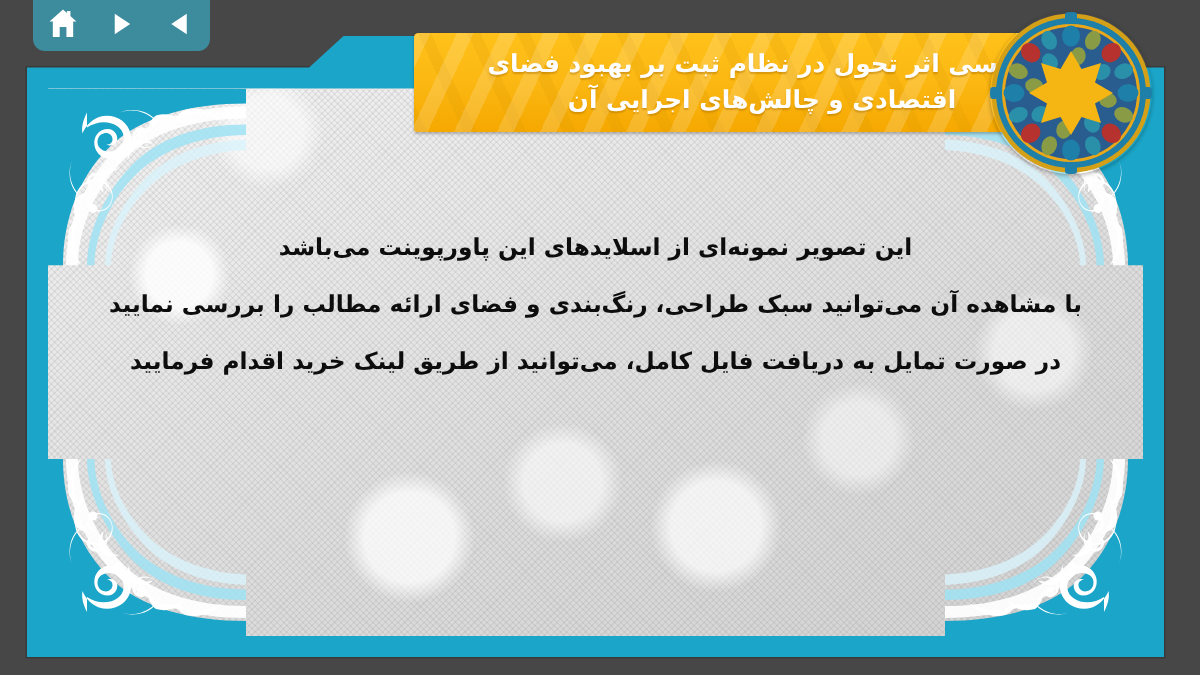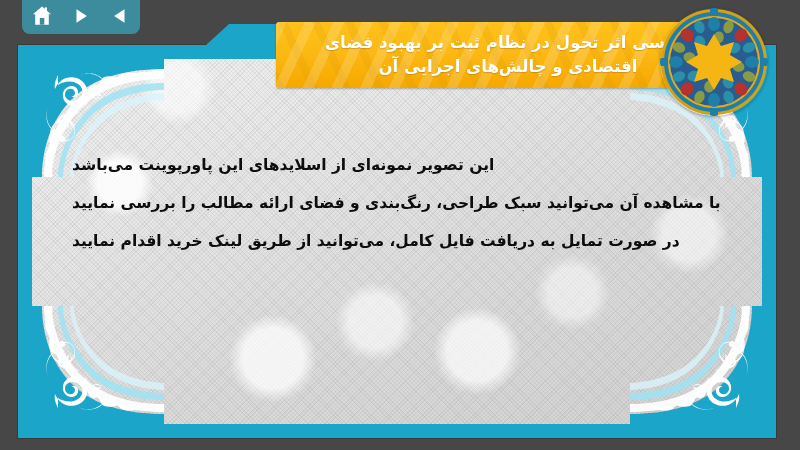--- a/index.html
+++ b/index.html
@@ -88,21 +88,21 @@
   
   #medallion{
     position:absolute;left:660px;top:8px;width:108px;height:108px;
     z-index:35;border-radius:50%;
     box-shadow:0 1px 3px rgba(0,0,0,.3);
   }
 
   
   #body-text{
     position:absolute;left:40px;right:40px;top:88px;
-    direction:rtl;text-align:left;
+    direction:rtl;text-align:center;
     color:#0d0d0d;
     font-size:15.5px;line-height:2.45;
     font-weight:bold;
     z-index:20;
   }
   #body-text .line{display:block;white-space:nowrap;}
 </style>
 </head>
 <body>
 
@@ -217,21 +217,21 @@
           <path d="M18 74 c-2 7 0 14 5 19 -2-5-3-11-1-16 1-4 4-7 8-9 -6 1-10 3-12 6z"></path>
           <path d="M14 94 c-2 9 1 18 8 24 -4-7-6-15-4-23 1-3 2-6 4-8 -4 1-7 4-8 7z"></path>
           <path d="M56 36 c4-3 10-3 14 1 -4-1-9-1-12 2 -2 2-4 5-4 8 -2-4-1-8 2-11z"></path>
           <path d="M36 56 c-3 4-3 10 1 14 -1-4-1-9 2-12 2-2 5-4 8-4 -4-2-8-1-11 2z"></path>
         </g>
       </svg>
 
       <div id="body-text">
         <span class="line">این تصویر نمونه‌ای از اسلایدهای این پاورپوینت می‌باشد</span>
         <span class="line">با مشاهده آن می‌توانید سبک طراحی، رنگ‌بندی و فضای ارائه مطالب را بررسی نمایید</span>
-        <span class="line">در صورت تمایل به دریافت فایل کامل، می‌توانید از طریق لینک خرید اقدام نمایید</span>
+        <span class="line">در صورت تمایل به دریافت فایل کامل، می‌توانید از طریق لینک خرید اقدام فرمایید</span>
       </div>
 
     </div>
   </div>
 
   <div id="banner">
     <div id="banner-title">بررسی اثر تحول در نظام ثبت بر بهبود فضای
 اقتصادی و چالش‌های اجرایی آن</div>
   </div>
 

